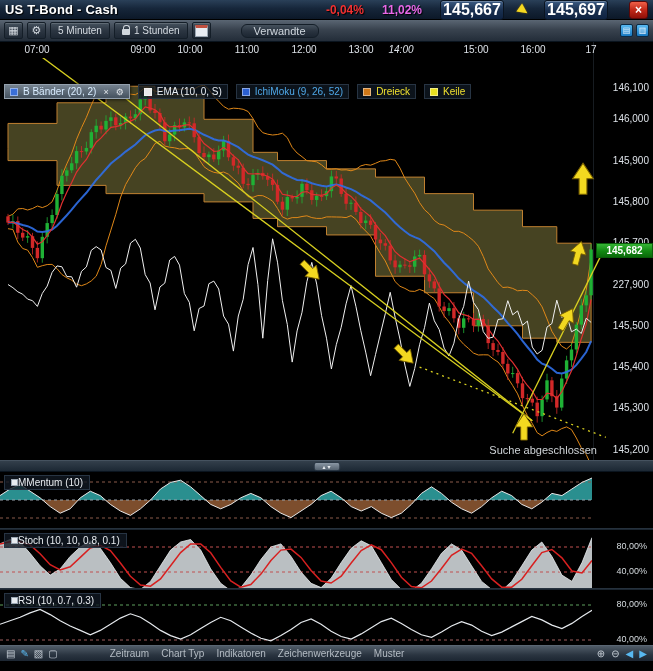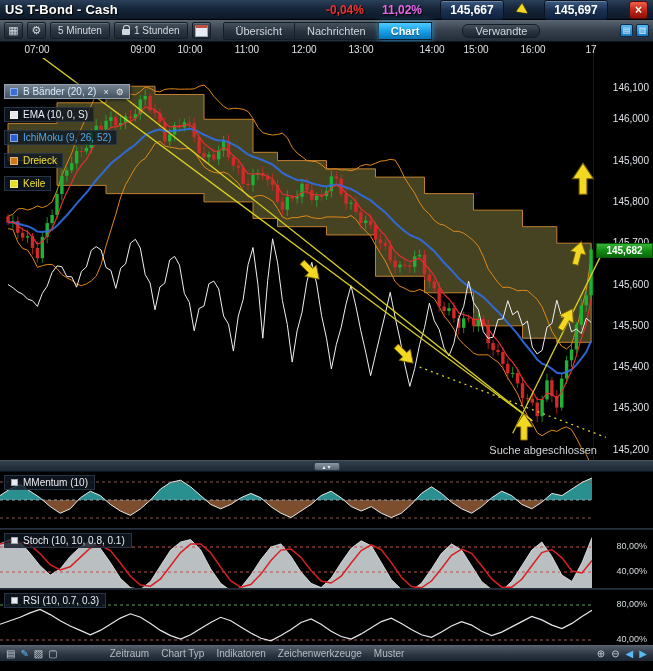--- a/index.html
+++ b/index.html
@@ -3,21 +3,21 @@
 <meta charset="utf-8">
 <style>
 *{margin:0;padding:0;box-sizing:border-box}
 html,body{width:653px;height:671px;overflow:hidden;background:#000;font-family:"Liberation Sans",sans-serif}
 .app{position:relative;width:653px;height:671px;background:#000}
 
 .titlebar{height:20px;background:linear-gradient(#2a4058,#16263a 45%,#0c1828);display:flex;align-items:center;padding:0 5px;gap:18px;border-bottom:1px solid #000}
 .title{color:#fff;font-weight:bold;font-size:13px;margin-right:auto;text-shadow:1px 1px 1px #000;letter-spacing:.2px}
 .pct{font-weight:bold;font-size:12px;text-shadow:1px 1px 1px #000}
 .pct.neg{color:#f23030}.pct.pink{color:#e868e8}
-.pricebtn{width:64px;height:20px;border-radius:3px;border:1px solid #0a1420;background:linear-gradient(#3c5c84,#1a3050 50%,#0e2240);color:#fff;font-weight:bold;font-size:12px;box-shadow:inset 0 1px 0 rgba(255,255,255,.25);cursor:pointer}
+.pricebtn{width:64px;height:20px;border-radius:3px;border:1px solid #0a1420;background:linear-gradient(#3c5c84,#1a3050 50%,#0e2240);color:#fff;font-weight:bold;font-size:16px;box-shadow:inset 0 1px 0 rgba(255,255,255,.25);cursor:pointer}
 .yarrow{color:#f5d820;font-size:13px;transform:rotate(35deg);display:inline-block;text-shadow:0 0 2px #806000;margin:0 -3px}
 .closebtn{width:19px;height:18px;border-radius:3px;border:1px solid #5a0808;background:linear-gradient(#f06048,#c02818 50%,#901008);color:#fff;font-weight:bold;font-size:12px;line-height:1;margin-left:3px;cursor:pointer}
 
 .toolbar{height:22px;background:linear-gradient(#5a6673,#39434f 45%,#232d39);display:flex;align-items:center;padding:0 4px;gap:4px;border-bottom:1px solid #0a141e}
 .tbtn{height:17px;display:flex;align-items:center;gap:4px;padding:0 7px;border:1px solid #141e28;border-radius:2px;background:linear-gradient(#46525e,#2c3642 50%,#1e2834);color:#d4dae0;font-size:10px;box-shadow:inset 0 1px 0 rgba(255,255,255,.15);cursor:pointer;white-space:nowrap}
 .ticon{width:19px;justify-content:center;padding:0;font-size:11px}
 .lock{position:relative;width:8px;height:6px;background:#d0d6dc;border-radius:1px;margin-top:2px}
 .lock:before{content:"";position:absolute;left:1px;top:-4px;width:5px;height:4px;border:1px solid #d0d6dc;border-bottom:none;border-radius:3px 3px 0 0}
 .cal{width:13px;height:12px;background:#e8ecf2;border:1px solid #9aa6b2;border-top:3px solid #c05040;border-radius:1px}
 .tabs{display:flex;height:18px;margin-left:8px}
@@ -26,35 +26,35 @@
 .tab.active{background:linear-gradient(#4ecbff,#18a0e8 50%,#0678b8);color:#fff;font-weight:bold;text-shadow:0 1px 1px #045a85;box-shadow:0 0 6px rgba(60,190,255,.7)}
 .tab.standalone{margin-left:26px;border-left:1px solid #141e28;border-radius:6px}
 .tb-right{margin-left:auto;display:flex;gap:3px}
 .bicon{width:13px;height:13px;border-radius:2px;border:1px solid #0c2a44;background:linear-gradient(#58b8f0,#1878c0);color:#eaf6ff;font-size:8px;display:flex;align-items:center;justify-content:center;cursor:pointer}
 
 .chart-area{position:relative;height:418px;background:#000;overflow:hidden}
 #main-svg{position:absolute;left:0;top:16px}
 .time-label{position:absolute;top:2px;font-size:10px;color:#dde2e8;transform:translateX(-50%);white-space:nowrap}
 .price-label{position:absolute;right:4px;font-size:10px;color:#dde2e8}
 .axis-line{position:absolute;top:0;bottom:0;right:59px;width:1px;background:rgba(90,110,130,.25)}
-.legend{position:absolute;left:4px;top:42px;display:flex;flex-direction:column;gap:8px;z-index:6}
+.legend{position:absolute;left:4px;top:42px;display:flex;flex-direction:row;gap:8px;z-index:6}
 .lrow{display:flex;align-items:center;gap:5px;height:15px;padding:0 5px;background:rgba(16,24,34,.78);border:1px solid #273443;font-size:10px;width:max-content;cursor:pointer}
 .lrow.selected{background:linear-gradient(#75828f,#45525f);border-color:#93a0ad;box-shadow:0 0 4px #000}
 .lsq{width:8px;height:8px;border:1px solid rgba(255,255,255,.45);flex:none}
 .licon{color:#e0e5ea;font-size:9px;margin-left:2px;cursor:pointer}
 .price-tag{position:absolute;right:0;width:57px;height:15px;background:linear-gradient(#35b435,#128812 55%,#0a6a0a);border:1px solid #0a5a0a;color:#fff;font-size:10px;font-weight:bold;display:flex;align-items:center;justify-content:center;z-index:7}
 .status{position:absolute;right:56px;bottom:4px;color:#cfd4d8;font-size:11px;text-shadow:1px 1px 2px #000;z-index:6}
 
 .splitter{height:12px;background:linear-gradient(#333f4b,#1c2834);border-top:1px solid #45525f;border-bottom:1px solid #0a141e;position:relative}
 .grip{position:absolute;left:50%;top:1px;transform:translateX(-50%);width:27px;height:9px;border-radius:3px;background:linear-gradient(#8a97a4,#55626f);border:1px solid #2a3744;color:#e8ecf0;font-size:6px;display:flex;align-items:center;justify-content:center;gap:2px;line-height:1;cursor:ns-resize}
 
 .panel{position:relative;background:#000}
 #panel-mom{height:56px}#panel-stoch{height:58px}#panel-rsi{height:55px}
 .psep{height:2px;background:linear-gradient(#2c3844,#141e28)}
-.phead{position:absolute;left:4px;top:3px;display:flex;align-items:center;gap:5px;padding:1px 6px;background:rgba(16,24,34,.8);border:1px solid #273443;color:#e8ecf0;font-size:10px;z-index:3}
+.phead{position:absolute;left:4px;top:3px;display:flex;align-items:center;padding:1px 6px;background:rgba(16,24,34,.8);border:1px solid #273443;color:#e8ecf0;font-size:10px;z-index:3}
 .chk{width:7px;height:7px;background:#e8ecf0;border:1px solid #9aa6b2;flex:none}
 .scale-label{position:absolute;right:6px;font-size:9px;color:#d4dade;z-index:2}
 
 .bottombar{height:16px;background:linear-gradient(#505c68,#2a3440 60%,#1c2632);display:flex;align-items:center;gap:12px;padding:0 6px;border-top:1px solid #5a6673;overflow:hidden}
 .bb-icons{display:flex;gap:5px}
 .bb-ic{font-size:10px;color:#c4ccd4;cursor:pointer;line-height:1}
 .bb-ic.blue{color:#58b8f0}
 .bb-label{font-size:10px;color:#b4bcc4;cursor:pointer;white-space:nowrap}
 .bb-right{margin-left:auto;display:flex;gap:6px;align-items:center}
 </style>
@@ -79,25 +79,20 @@
     <button class="tbtn">
       <span>5 Minuten</span>
     </button>
     <button class="tbtn">
       <span class="lock"></span>
       <span>1 Stunden</span>
     </button>
     <button class="tbtn ticon">
       <span class="cal"></span>
     </button>
-    <div class="tabs">
-      <div class="tab">Übersicht</div>
-      <div class="tab">Nachrichten</div>
-      <div class="tab active">Chart</div>
-    </div>
     <div class="tab standalone">Verwandte</div>
     <div class="tb-right">
       <span class="bicon">▤</span>
       <span class="bicon">▥</span>
     </div>
   </div>
 
   <div class="chart-area">
     <svg id="main-svg" width="653" height="402">
         <g>
@@ -370,32 +365,32 @@
         </g>
       </svg>
     <div class="axis-line"></div>
     <div id="time-axis">
         <div class="time-label" style="left: 37px;">07:00</div>
         <div class="time-label" style="left: 143px;">09:00</div>
         <div class="time-label" style="left: 190px;">10:00</div>
         <div class="time-label" style="left: 247px;">11:00</div>
         <div class="time-label" style="left: 304px;">12:00</div>
         <div class="time-label" style="left: 361px;">13:00</div>
-        <div class="time-label" style="left: 432px;">14:00</div>
+        <div class="time-label" style="left: 401px; font-style: italic;">14:00</div>
         <div class="time-label" style="left: 476px;">15:00</div>
         <div class="time-label" style="left: 533px;">16:00</div>
         <div class="time-label" style="left: 591px;">17</div>
       </div>
     <div id="price-axis">
         <div class="price-label" style="top: 40px;">146,100</div>
         <div class="price-label" style="top: 71.3px;">146,000</div>
         <div class="price-label" style="top: 112.6px;">145,900</div>
         <div class="price-label" style="top: 153.9px;">145,800</div>
         <div class="price-label" style="top: 195.2px;">145,700</div>
-        <div class="price-label" style="top: 236.5px;">145,600</div>
+        <div class="price-label" style="top: 236.5px;">227,900</div>
         <div class="price-label" style="top: 277.8px;">145,500</div>
         <div class="price-label" style="top: 319.1px;">145,400</div>
         <div class="price-label" style="top: 360.4px;">145,300</div>
         <div class="price-label" style="top: 401.7px;">145,200</div>
       </div>
     <div class="legend" id="legend">
         <div class="lrow selected">
           <span class="lsq" style="background: rgb(58, 111, 216);"></span>
           <span style="color: rgb(216, 236, 255);">B Bänder (20, 2)</span>
           <span class="licon">×</span>

